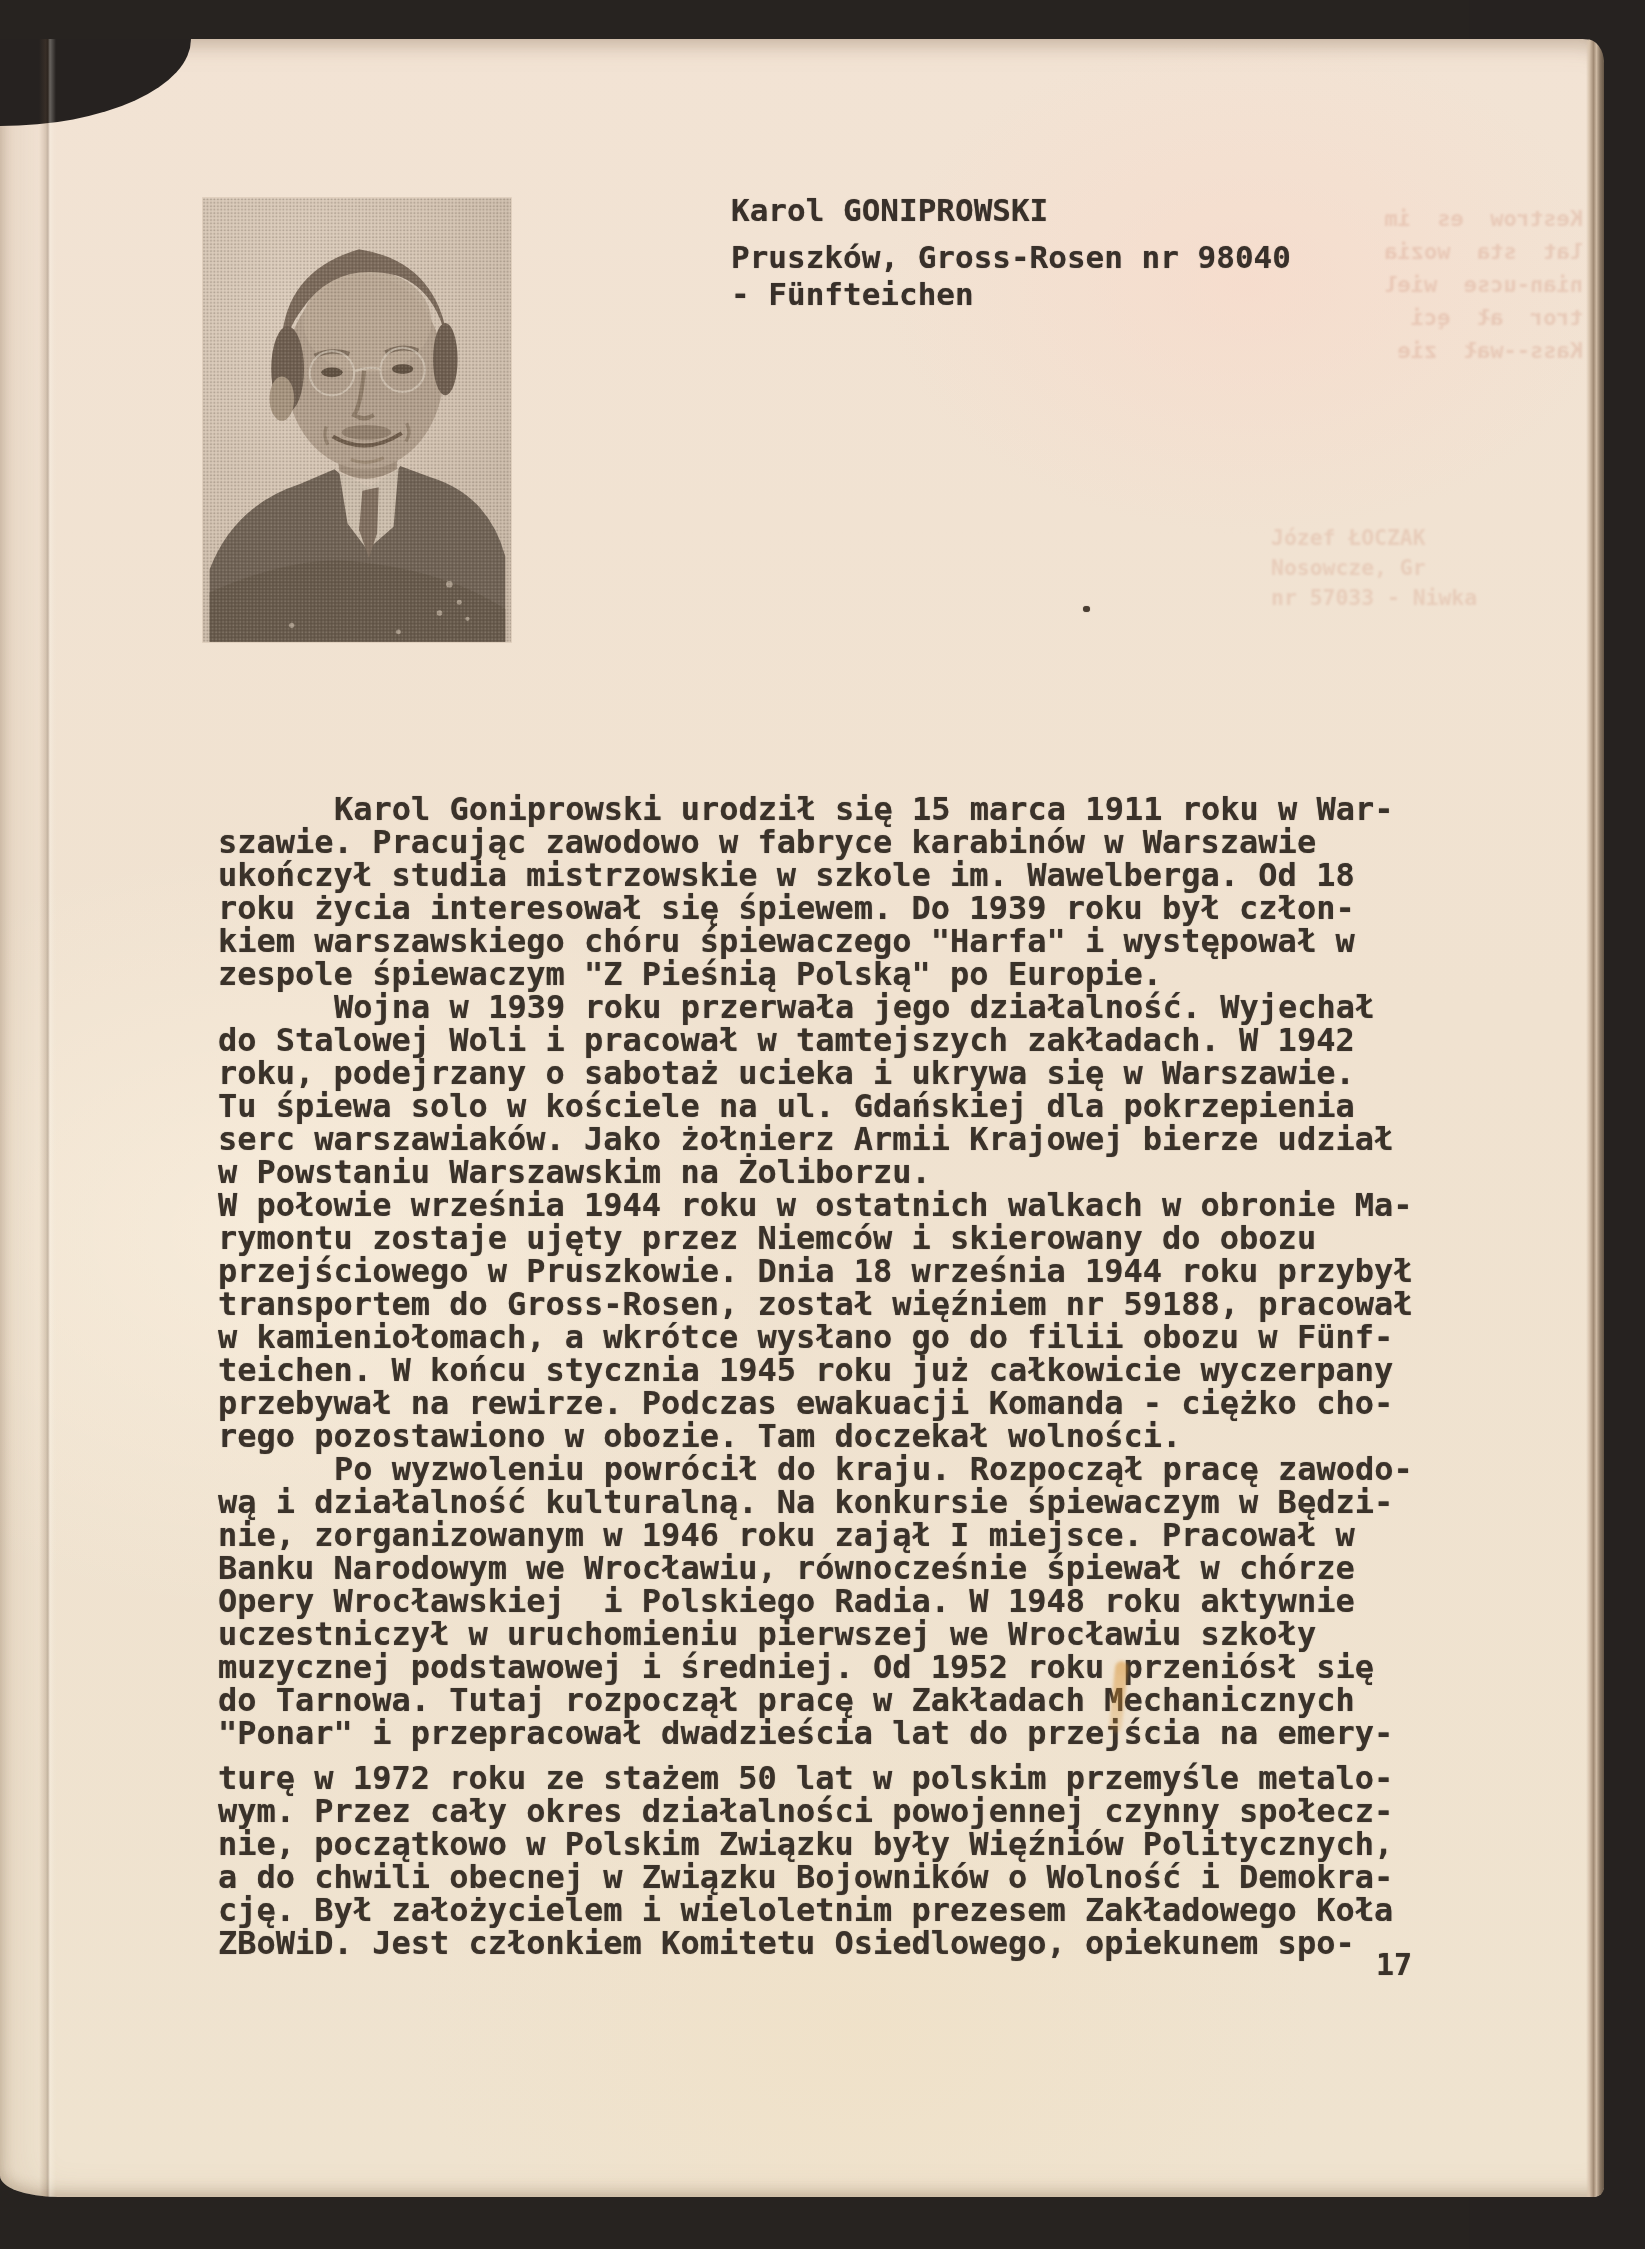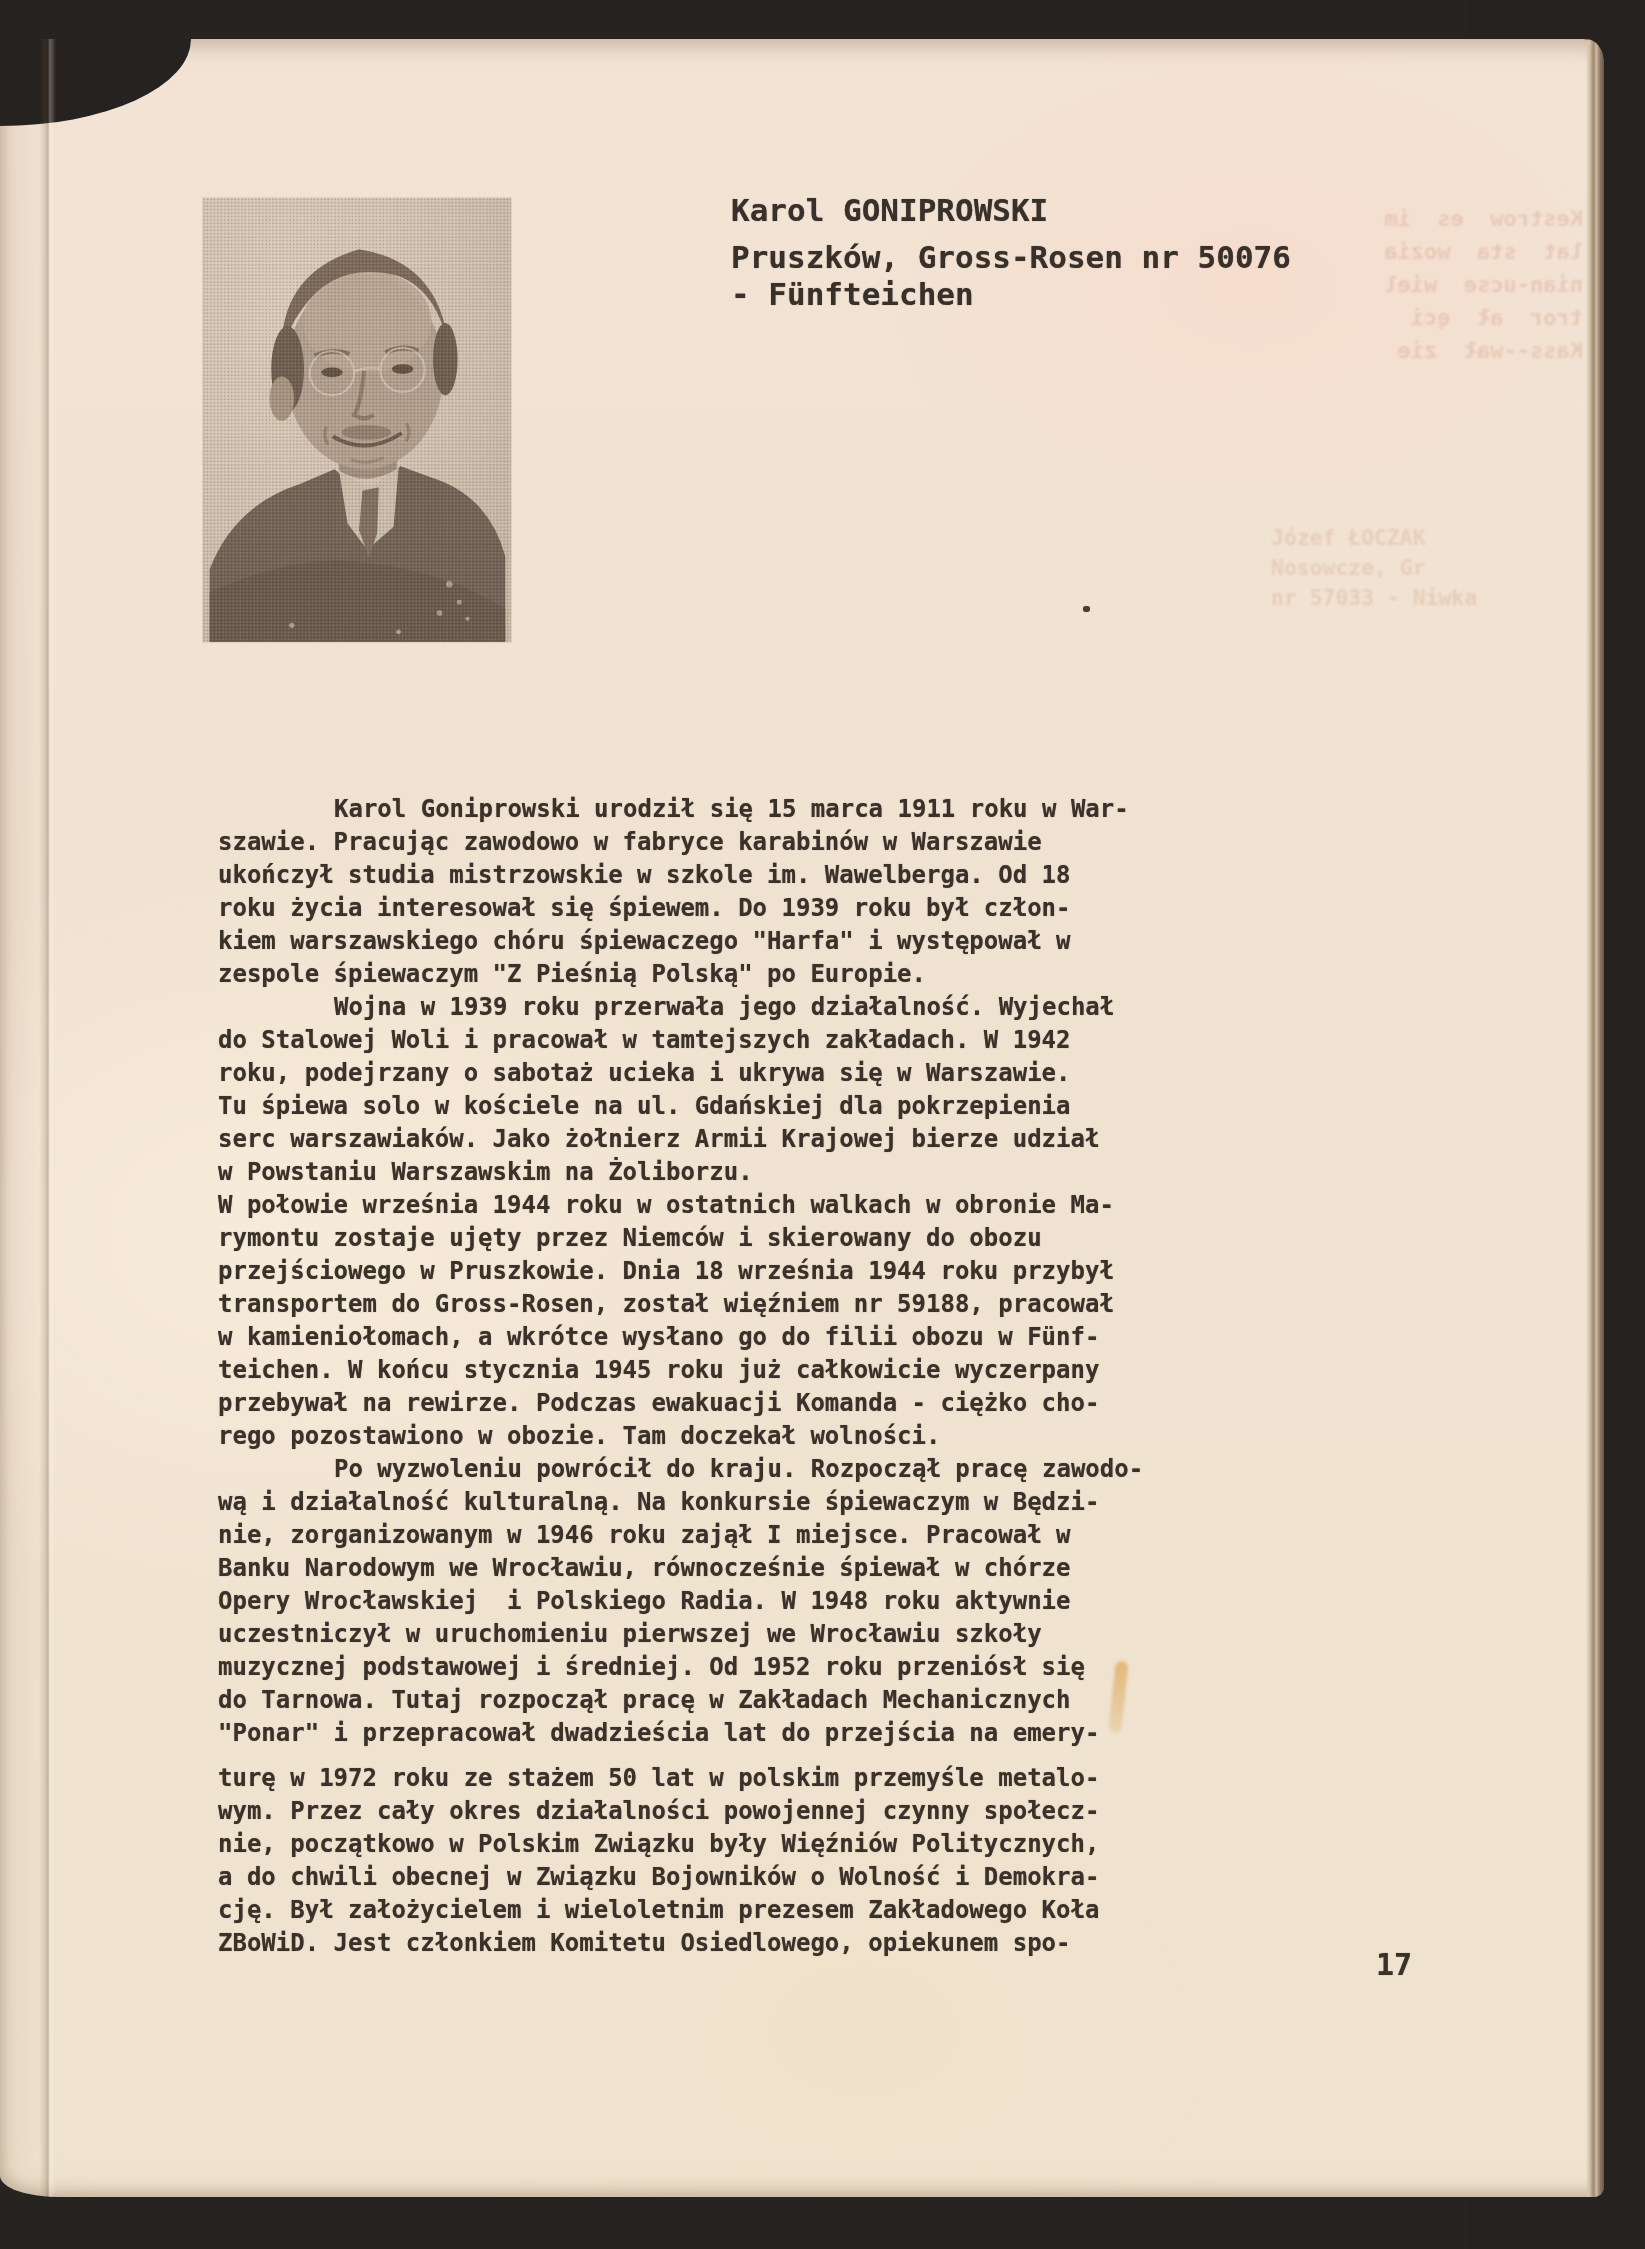--- a/index.html
+++ b/index.html
@@ -75,21 +75,21 @@
   .person-name{
     font-weight:bold;font-size:31px;line-height:33px;white-space:pre;
     text-shadow:0 0 1px rgba(56,46,36,.6);
   }
   .camp-info{
     margin-top:11.5px;font-weight:bold;font-size:31px;line-height:37px;white-space:pre-line;
     text-shadow:0 0 1px rgba(56,46,36,.6);
   }
   .body-text{
     position:absolute;left:218px;top:754px;width:1218px;color:#3a322a;
-    font-weight:bold;font-size:24px;line-height:33px;
+    font-weight:bold;font-size:32px;line-height:33px;
     text-shadow:0 0 1px rgba(58,48,38,.55);
   }
   .para{white-space:pre;}
   .para.indent{text-indent:116px;}
   .para.gap{margin-top:12px;}
   .page-num{
     position:absolute;left:1376px;top:1909px;color:#3a322a;
     font-weight:bold;font-size:30px;line-height:33px;
     text-shadow:0 0 1px rgba(58,48,38,.55);
   }
@@ -192,21 +192,21 @@
             <circle cx="108" cy="520" r="3.2"></circle>
         </g>
 
         <rect width="375" height="540" fill="url(#ht)" opacity="0.26"></rect>
         <rect width="375" height="540" fill="url(#htl)" opacity="0.2"></rect>
       </svg>
     </div>
 
     <div class="header">
       <div class="person-name">Karol GONIPROWSKI</div>
-      <div class="camp-info">Pruszków, Gross-Rosen nr 50076
+      <div class="camp-info">Pruszków, Gross-Rosen nr 98040
 - Fünfteichen</div>
     </div>
 
     <div class="body-text">
       <div class="para indent">Karol Goniprowski urodził się 15 marca 1911 roku w War-
 szawie. Pracując zawodowo w fabryce karabinów w Warszawie
 ukończył studia mistrzowskie w szkole im. Wawelberga. Od 18
 roku życia interesował się śpiewem. Do 1939 roku był człon-
 kiem warszawskiego chóru śpiewaczego "Harfa" i występował w
 zespole śpiewaczym "Z Pieśnią Polską" po Europie.</div>

